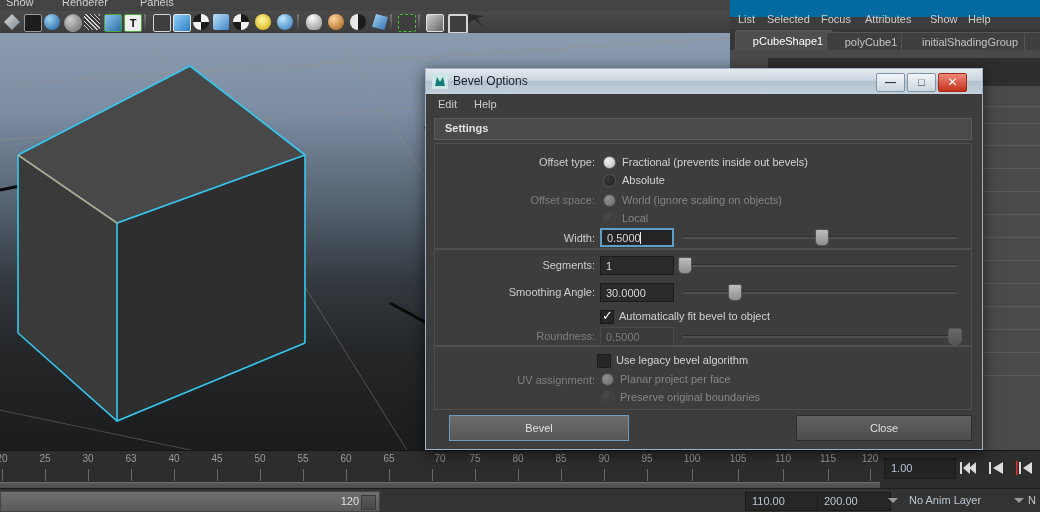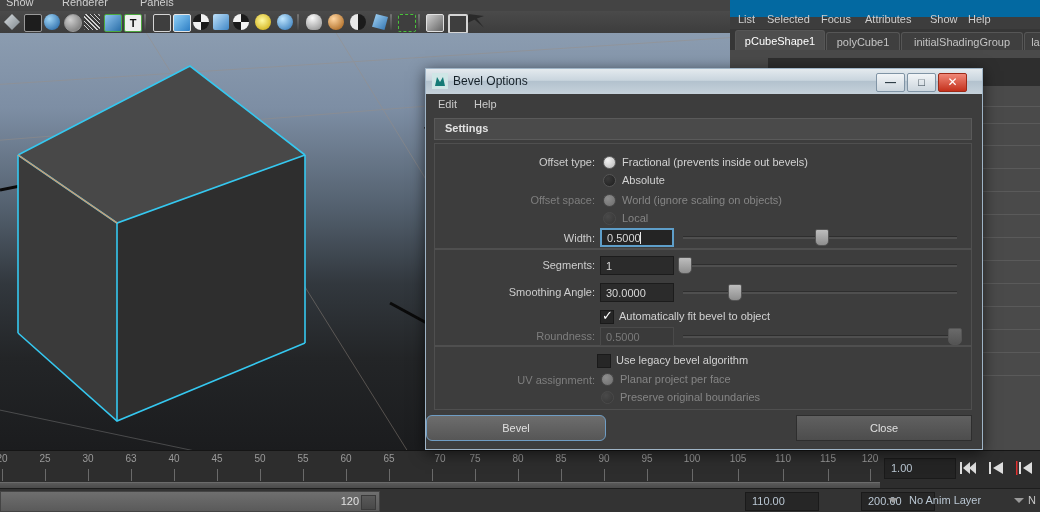--- a/index.html
+++ b/index.html
@@ -51,21 +51,21 @@
   .blabel{position:absolute;top:5px;color:#c6c6c6;font-size:11px;}
 
   
   .rpanel{position:absolute;left:730px;top:0;width:310px;height:450px;background:#3d3d3d;}
   .rp-menu{position:absolute;left:0;top:0;width:310px;height:17px;background:#0369a1;}
   .rp-menu span{position:absolute;top:13px;font-size:11px;color:#cfcfcf;}
   .rp-tabs{position:absolute;left:0;top:29px;width:310px;height:21px;background:#363636;
            border-bottom:1px solid #555;}
   .rtab{position:absolute;top:3px;height:18px;background:#3f3f3f;border:1px solid #565656;
         border-bottom:none;border-radius:3px 3px 0 0;color:#c3c3c3;font-size:11px;
-        line-height:18px;text-align:center;}
+        line-height:18px;text-align:center;padding-left:8px;}
   .rtab.active{background:#4e4e4e;color:#fff;top:1px;height:20px;line-height:20px;}
   .rp-body{position:absolute;left:0;top:50px;width:310px;height:400px;background:#4a4a4a;}
   .rp-dark{position:absolute;left:38px;top:8px;width:272px;height:28px;background:#2e2e2e;}
   .rp-row{position:absolute;left:24px;width:286px;height:1px;background:#5a5a5a;}
   .rp-dots{position:absolute;left:32px;top:333px;color:#6f6f6f;font-size:9px;letter-spacing:3px;}
   .rp-bbtn{position:absolute;top:348px;height:22px;background:linear-gradient(#555,#474747);
            border:1px solid #333;}
 
   
   .dlg{position:absolute;left:425px;top:68px;width:556px;height:380px;
@@ -263,21 +263,21 @@
       <polygon points="18,2 18,14 9,8" fill="#ddd"></polygon>
     </svg>
   </div>
 
   <div class="botbar">
     <div class="rangeslider">
       <div class="rs-num">120</div>
       <div class="rs-grip"></div>
     </div>
     <div class="bfield" style="left:745px;width:66px;">110.00</div>
-    <div class="bfield" style="left:817px;width:66px;margin-left:44px;">200.00</div>
+    <div class="bfield" style="left:817px;width:66px;">200.00</div>
     <div class="caret" style="left:888px"></div>
     <div class="bfield" style="left:903px;width:112px;border:none;background:transparent;">No Anim Layer</div>
     <div class="caret" style="left:1014px"></div>
     <div class="blabel" style="left:1028px">N</div>
   </div>
 
   <div class="rpanel">
     <div class="rp-menu">
       <span style="left:8px">List</span>
       <span style="left:37px">Selected</span>
@@ -387,17 +387,17 @@
       <div class="cbx" style="left:162px;top:7px;"></div>
       <div class="opt" style="left:181px;top:7px;">Use legacy bevel algorithm</div>
 
       <div class="lbl dim" style="left:30px;top:27px;width:130px;">UV assignment:</div>
       <div class="rb dim on" style="left:166px;top:26px;"></div>
       <div class="opt dim" style="left:185px;top:26px;">Planar project per face</div>
       <div class="rb dim" style="left:166px;top:44px;"></div>
       <div class="opt dim" style="left:185px;top:44px;">Preserve original boundaries</div>
     </div>
 
-    <div class="btn primary" style="left:0;top:346px;width:178px;border-radius:6px;">Bevel</div>
+    <div class="btn primary" style="left:23px;top:346px;width:178px;">Bevel</div>
     <div class="btn" style="left:370px;top:346px;width:174px;">Close</div>
   </div>
 
 </div>
 
 </body></html>

